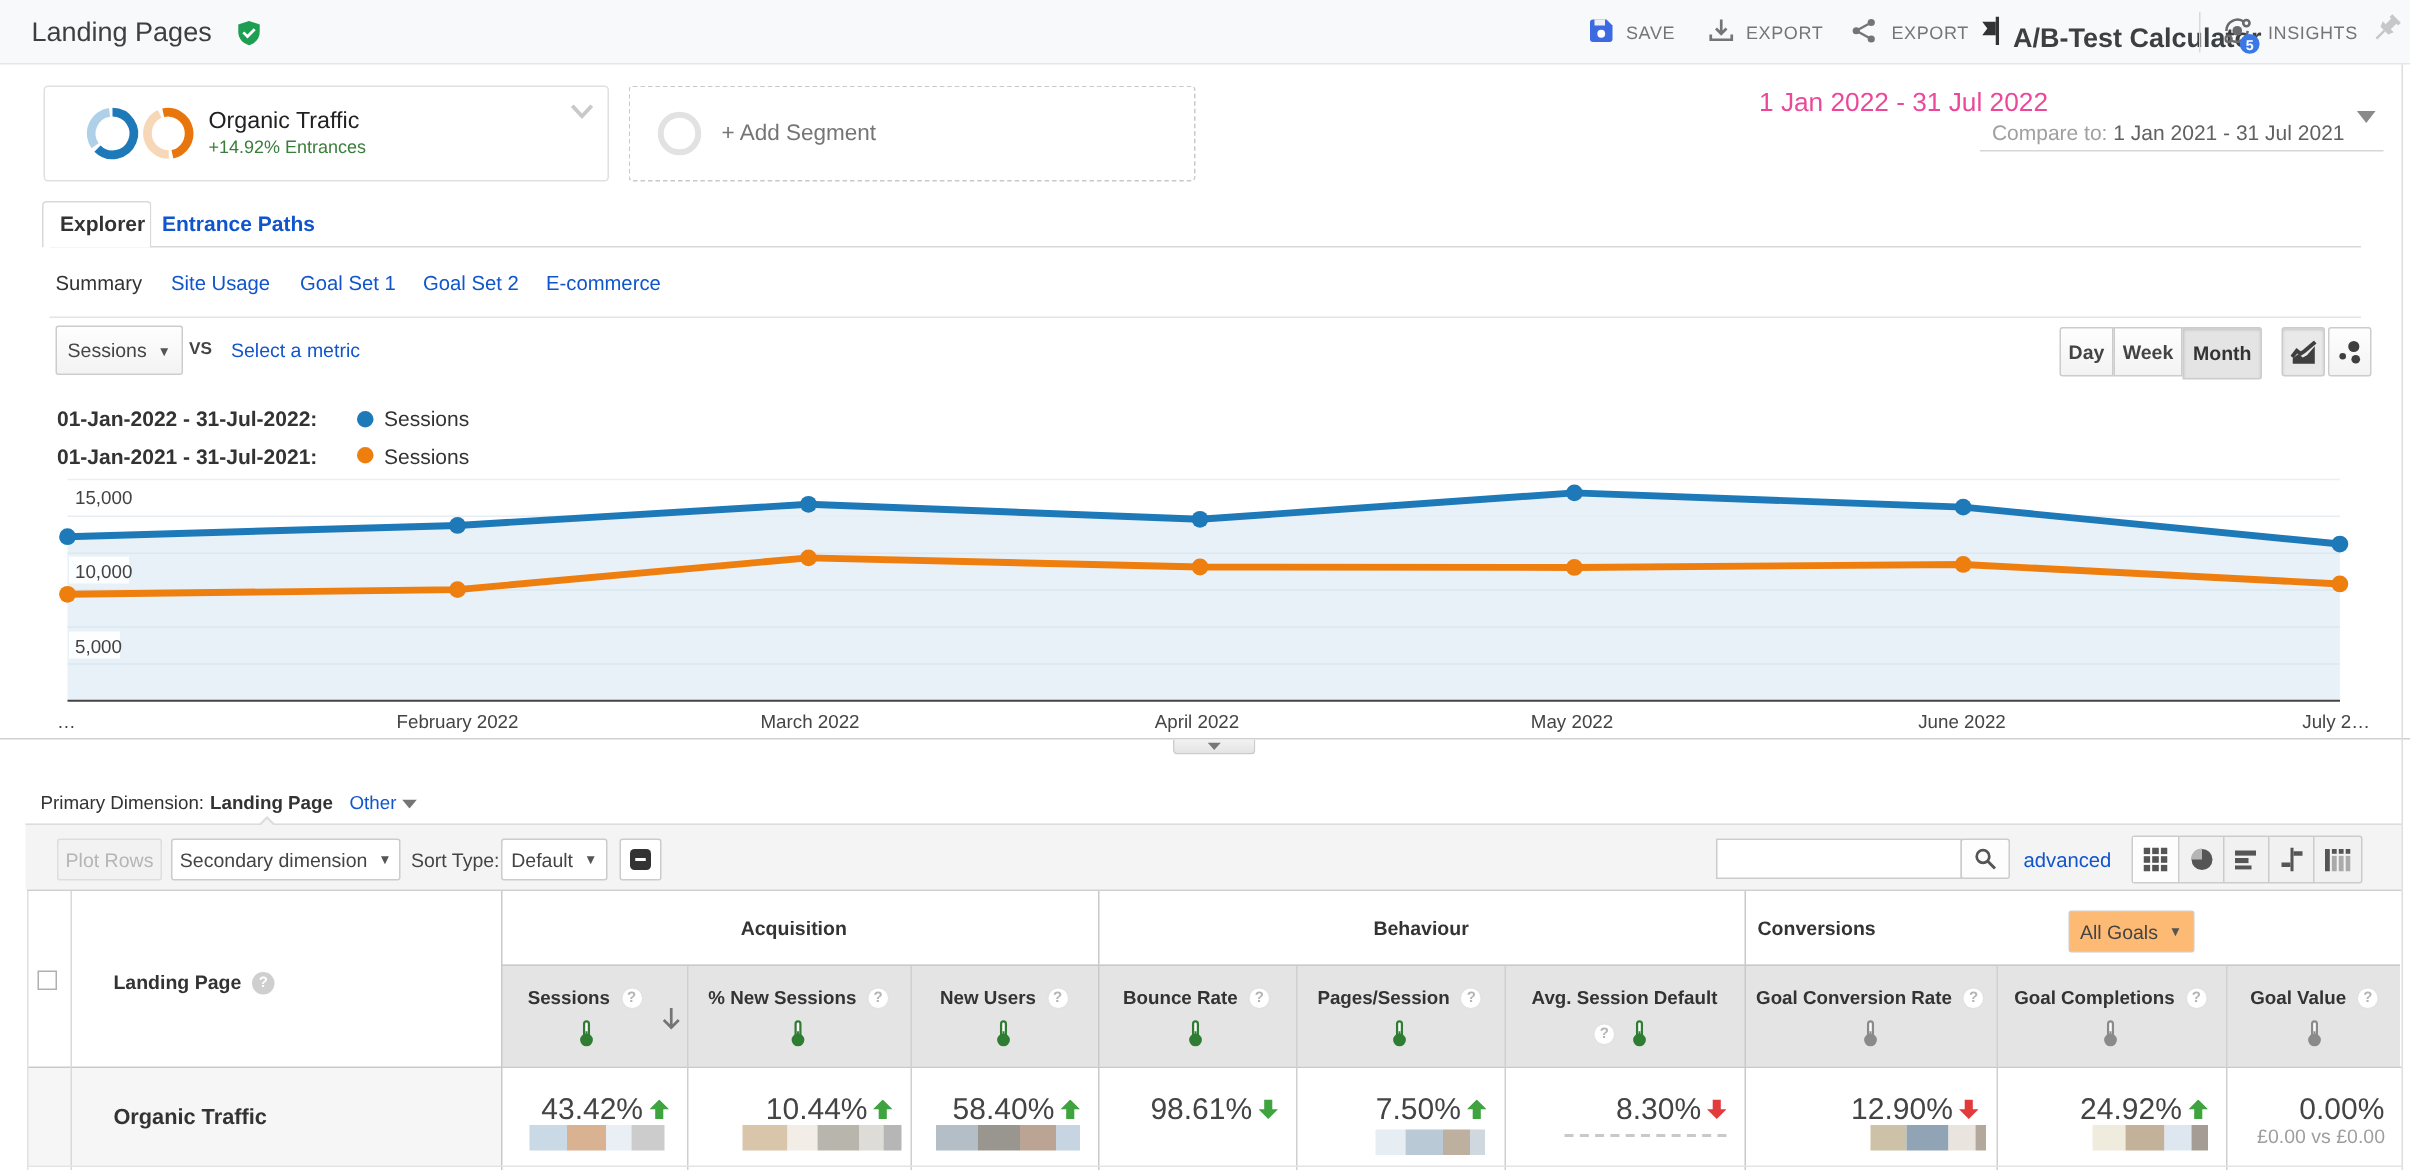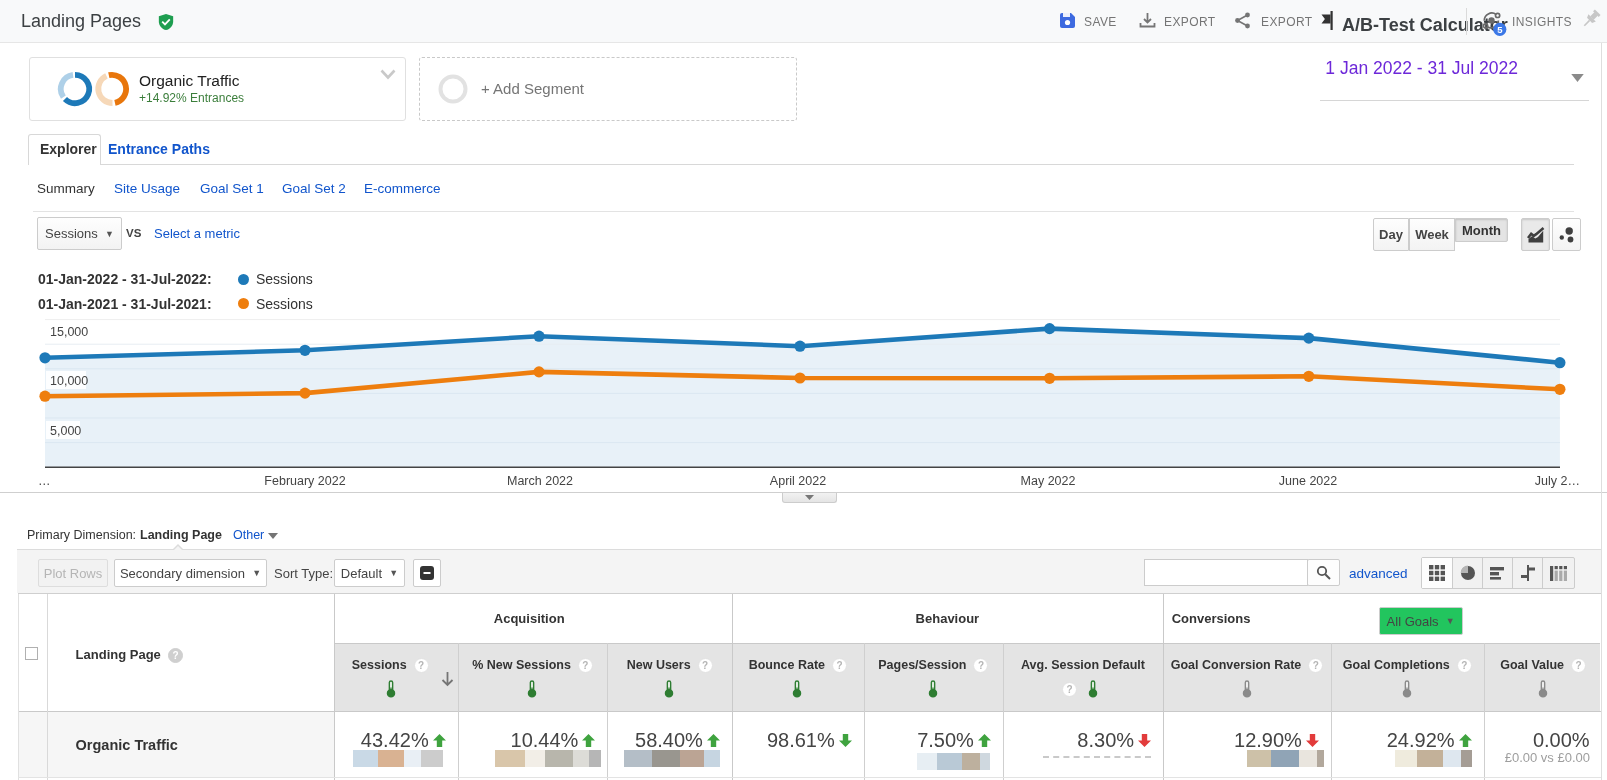--- a/index.html
+++ b/index.html
@@ -91,21 +91,22 @@
 <div class="ab" style="left:139px;top:91px;font-size:12px;color:#3b7e3b">+14.92% Entrances</div>
 <svg class="ab" style="left:380px;top:69px" width="16" height="12" viewBox="0 0 16 12">
       <path d="M1.5 1.5 L8 8.5 L14.5 1.5" stroke="#c9c9c9" stroke-width="2.6" fill="none"></path>
     </svg>
 <div class="ab" style="left:419px;top:57px;width:378px;height:64px;border:1px dashed #c9c9c9;border-radius:3px;background:#fff"></div>
 <svg class="ab" style="left:438px;top:74px" width="30" height="30" viewBox="0 0 30 30">
       <circle cx="15" cy="15" r="12.5" fill="none" stroke="#e2e2e2" stroke-width="4"></circle>
     </svg>
 <div class="ab" style="left:481px;top:80px;font-size:15px;color:#757575">+ Add Segment</div>
 
-<div class="ab" style="left:1020px;top:58px;width:498px;text-align:right;font-size:17.5px;color:#6d28d9">1 Jan 2022 - 31 Jul 2022</div>
+<div class="ab" style="left:1020px;top:58px;width:498px;text-align:center;font-size:17.5px;color:#ec4899">1 Jan 2022 - 31 Jul 2022</div>
+<div class="ab" style="left:1020px;top:80px;width:543px;text-align:right;font-size:14px;color:#616161"><span style="color:#a0a0a0">Compare to:</span> 1 Jan 2021 - 31 Jul 2021</div>
 <svg class="ab" style="left:1571px;top:74px" width="13" height="8" viewBox="0 0 14 9">
       <path d="M0 0 h14 l-7 9 z" fill="#8a8a8a"></path>
     </svg>
 <div class="ab" style="left:1320px;top:100px;width:269px;height:1px;background:#d6d6d6"></div>
 
 <div class="ab" style="left:33px;top:164px;width:1541px;height:1px;background:#d8d8d8"></div>
 <div class="ab" style="left:28px;top:134px;width:73px;height:31px;background:#fff;border:1px solid #d8d8d8;border-bottom:none;border-radius:3px 3px 0 0"></div>
 <div class="ab" style="left:40px;top:141px;font-size:14px;font-weight:700;color:#333">Explorer</div>
 <div class="ab" style="left:108px;top:141px;font-size:14px;font-weight:700;color:#1155cc">Entrance Paths</div>
 <div class="ab" style="left:37px;top:181px;font-size:13.5px;color:#333">Summary</div>
@@ -113,21 +114,21 @@
 <div class="ab" style="left:200px;top:181px;font-size:13.5px;color:#1155cc">Goal Set 1</div>
 <div class="ab" style="left:282px;top:181px;font-size:13.5px;color:#1155cc">Goal Set 2</div>
 <div class="ab" style="left:364px;top:181px;font-size:13.5px;color:#1155cc">E-commerce</div>
 <div class="ab" style="left:33px;top:211px;width:1541px;height:1px;background:#e3e3e3"></div>
 
 <div class="btn" style="left:37px;top:217px;width:85px;height:33px">Sessions&nbsp;&nbsp;<span style="font-size:9px;color:#555">▼</span></div>
 <div class="ab" style="left:126px;top:227px;font-size:11.5px;font-weight:700;color:#444">VS</div>
 <div class="ab lnk" style="left:154px;top:226px;font-size:13px">Select a metric</div>
 <div class="btn" style="left:1373px;top:218px;width:36px;height:33px;font-weight:700;border-radius:2px 0 0 2px">Day</div>
 <div class="btn" style="left:1409px;top:218px;width:46px;height:33px;font-weight:700;border-radius:0">Week</div>
-<div class="btn" style="left:1455px;top:218px;width:53px;height:24px;font-weight:700;border-radius:0 2px 2px 0;background:#e4e4e4;box-shadow:inset 0 1px 2px rgba(0,0,0,.15);color:#333">Month</div>
+<div class="btn" style="left:1455px;top:218px;width:53px;height:35px;font-weight:700;border-radius:0 2px 2px 0;background:#e4e4e4;box-shadow:inset 0 1px 2px rgba(0,0,0,.15);color:#333">Month</div>
 <div class="btn" style="left:1521px;top:218px;width:29px;height:33px;background:#e9e9e9;box-shadow:inset 0 1px 2px rgba(0,0,0,.15)">
 <svg width="18" height="16" viewBox="0 0 18 16">
         <polyline points="1,11 4.2,6.8 6.8,8.8 9.2,7.2 16.5,1" fill="none" stroke="#3f3f3f" stroke-width="2.6"></polyline>
         <path d="M1.5 15.5 L1.5 12 L5.2 9 L8.2 11.4 L11 9.9 L16.2 3.8 L16.2 15.5 Z" fill="#3f3f3f"></path>
       </svg>
 </div>
 <div class="btn" style="left:1552px;top:218px;width:29px;height:33px">
 <svg width="18" height="18" viewBox="0 0 18 18">
         <circle cx="11.2" cy="5" r="3.7" fill="#3f3f3f"></circle>
         <circle cx="3.8" cy="11.5" r="2.2" fill="#3f3f3f"></circle>
@@ -291,21 +292,21 @@
 <div class="ab" style="left:457.7px;top:643px;width:1px;height:137px;background:#cfcfcf"></div>
 <div class="ab" style="left:607.4px;top:643px;width:1px;height:137px;background:#cfcfcf"></div>
 <div class="ab" style="left:863.8px;top:643px;width:1px;height:137px;background:#cfcfcf"></div>
 <div class="ab" style="left:1002.9px;top:643px;width:1px;height:137px;background:#cfcfcf"></div>
 <div class="ab" style="left:1330.9px;top:643px;width:1px;height:137px;background:#cfcfcf"></div>
 <div class="ab" style="left:1483.6px;top:643px;width:1px;height:137px;background:#cfcfcf"></div>
 
 <div class="ab" style="left:731.9px;top:611px;width:431px;text-align:center;font-size:13px;font-weight:700;color:#333">Behaviour</div>
 <div class="ab" style="left:334.2px;top:611px;width:390px;text-align:center;font-size:13px;font-weight:700;color:#333">Acquisition</div>
 <div class="ab" style="left:1171.7px;top:611px;font-size:13px;font-weight:700;color:#333">Conversions</div>
-<div class="btn" style="left:1378.7px;top:607px;width:84px;height:28px;background:#22c55e">All Goals&nbsp;&nbsp;<span style="font-size:9px;color:#555">▼</span></div>
+<div class="btn" style="left:1378.7px;top:607px;width:84px;height:28px;background:#fdba74">All Goals&nbsp;&nbsp;<span style="font-size:9px;color:#555">▼</span></div>
 
 <div class="ab" style="left:25px;top:647px;width:13px;height:13px;border:1px solid #b0b0b0;background:#fff"></div>
 <div class="ab" style="left:75.6px;top:647px;font-size:13px;font-weight:700;color:#333">Landing Page&nbsp; <span class="qmg">?</span></div>
 
 <div class="ab mhc" style="left:334.2px;width:112px">Sessions&nbsp; <span class="qm">?</span></div>
 <svg class="ab" style="left:441px;top:671px" width="13" height="16" viewBox="0 0 13 16">
       <path d="M6.5 1 v12 M1.5 9 l5 5 5-5" stroke="#757575" stroke-width="1.8" fill="none"></path>
     </svg>
 <div class="ab mhc" style="left:457.7px;width:149.7px">% New Sessions&nbsp; <span class="qm">?</span></div>
 <div class="ab mhc" style="left:607.4px;width:124.5px">New Users&nbsp; <span class="qm">?</span></div>

